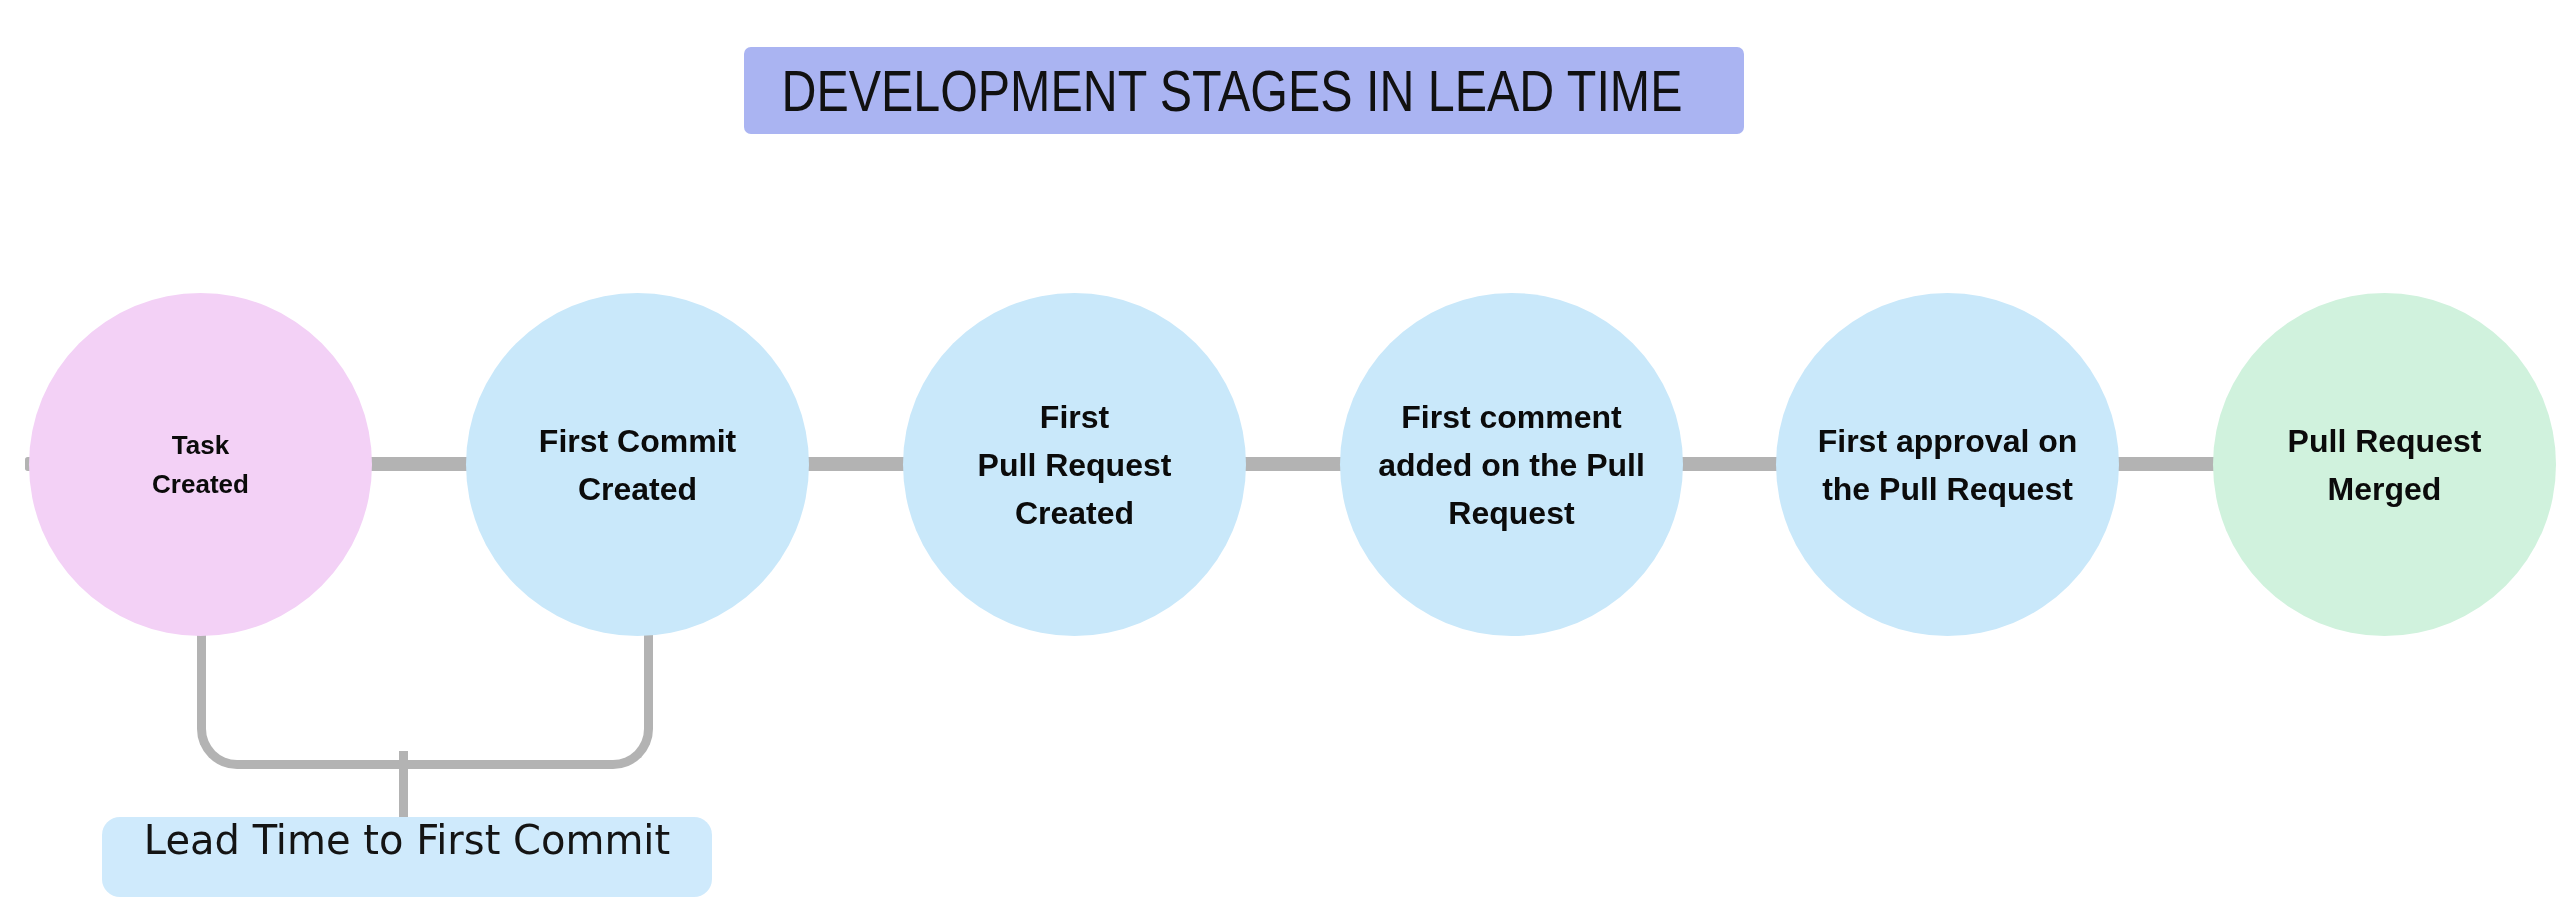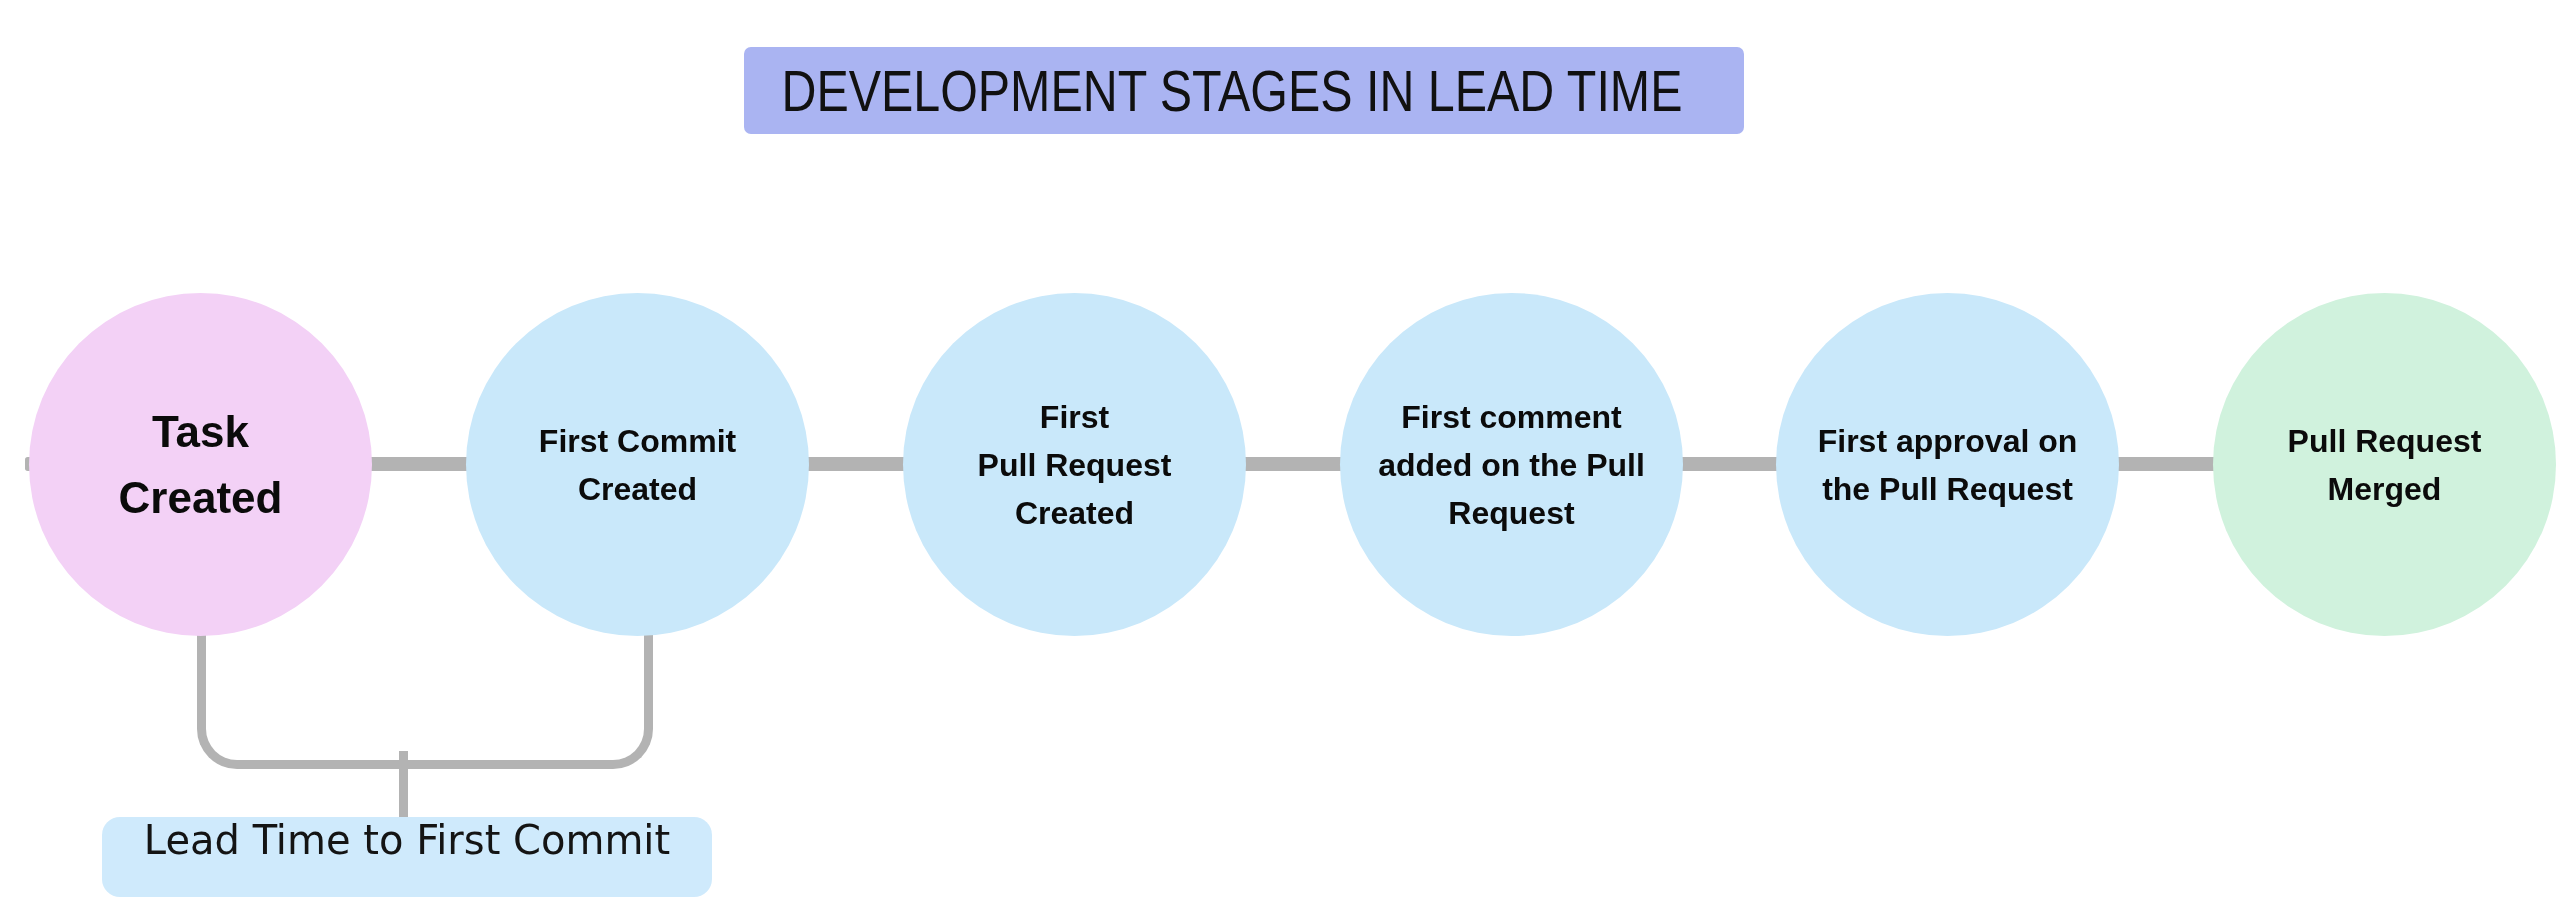--- a/index.html
+++ b/index.html
@@ -58,21 +58,21 @@
     font-size: 32px;
     line-height: 1.5;
     color: #0b0b0b;
   }
   .stage-1 { left: 29px;  }
   .stage-2 { left: 466px; }
   .stage-3 { left: 903px; }
   .stage-4 { left: 1340px; }
   .stage-5 { left: 1776px; }
   .stage-6 { left: 2213px; }
-  .stage-1 .stage-label { font-size: 44px; }
+  .stage-1 .stage-label { font-size: 26px; }
 
   
   .bracket {
     position: absolute;
     left: 197px; top: 631px;
     width: 438px; height: 129px;
     border-left: 9px solid #b3b3b3;
     border-right: 9px solid #b3b3b3;
     border-bottom: 9px solid #b3b3b3;
     border-radius: 0 0 40px 40px;

